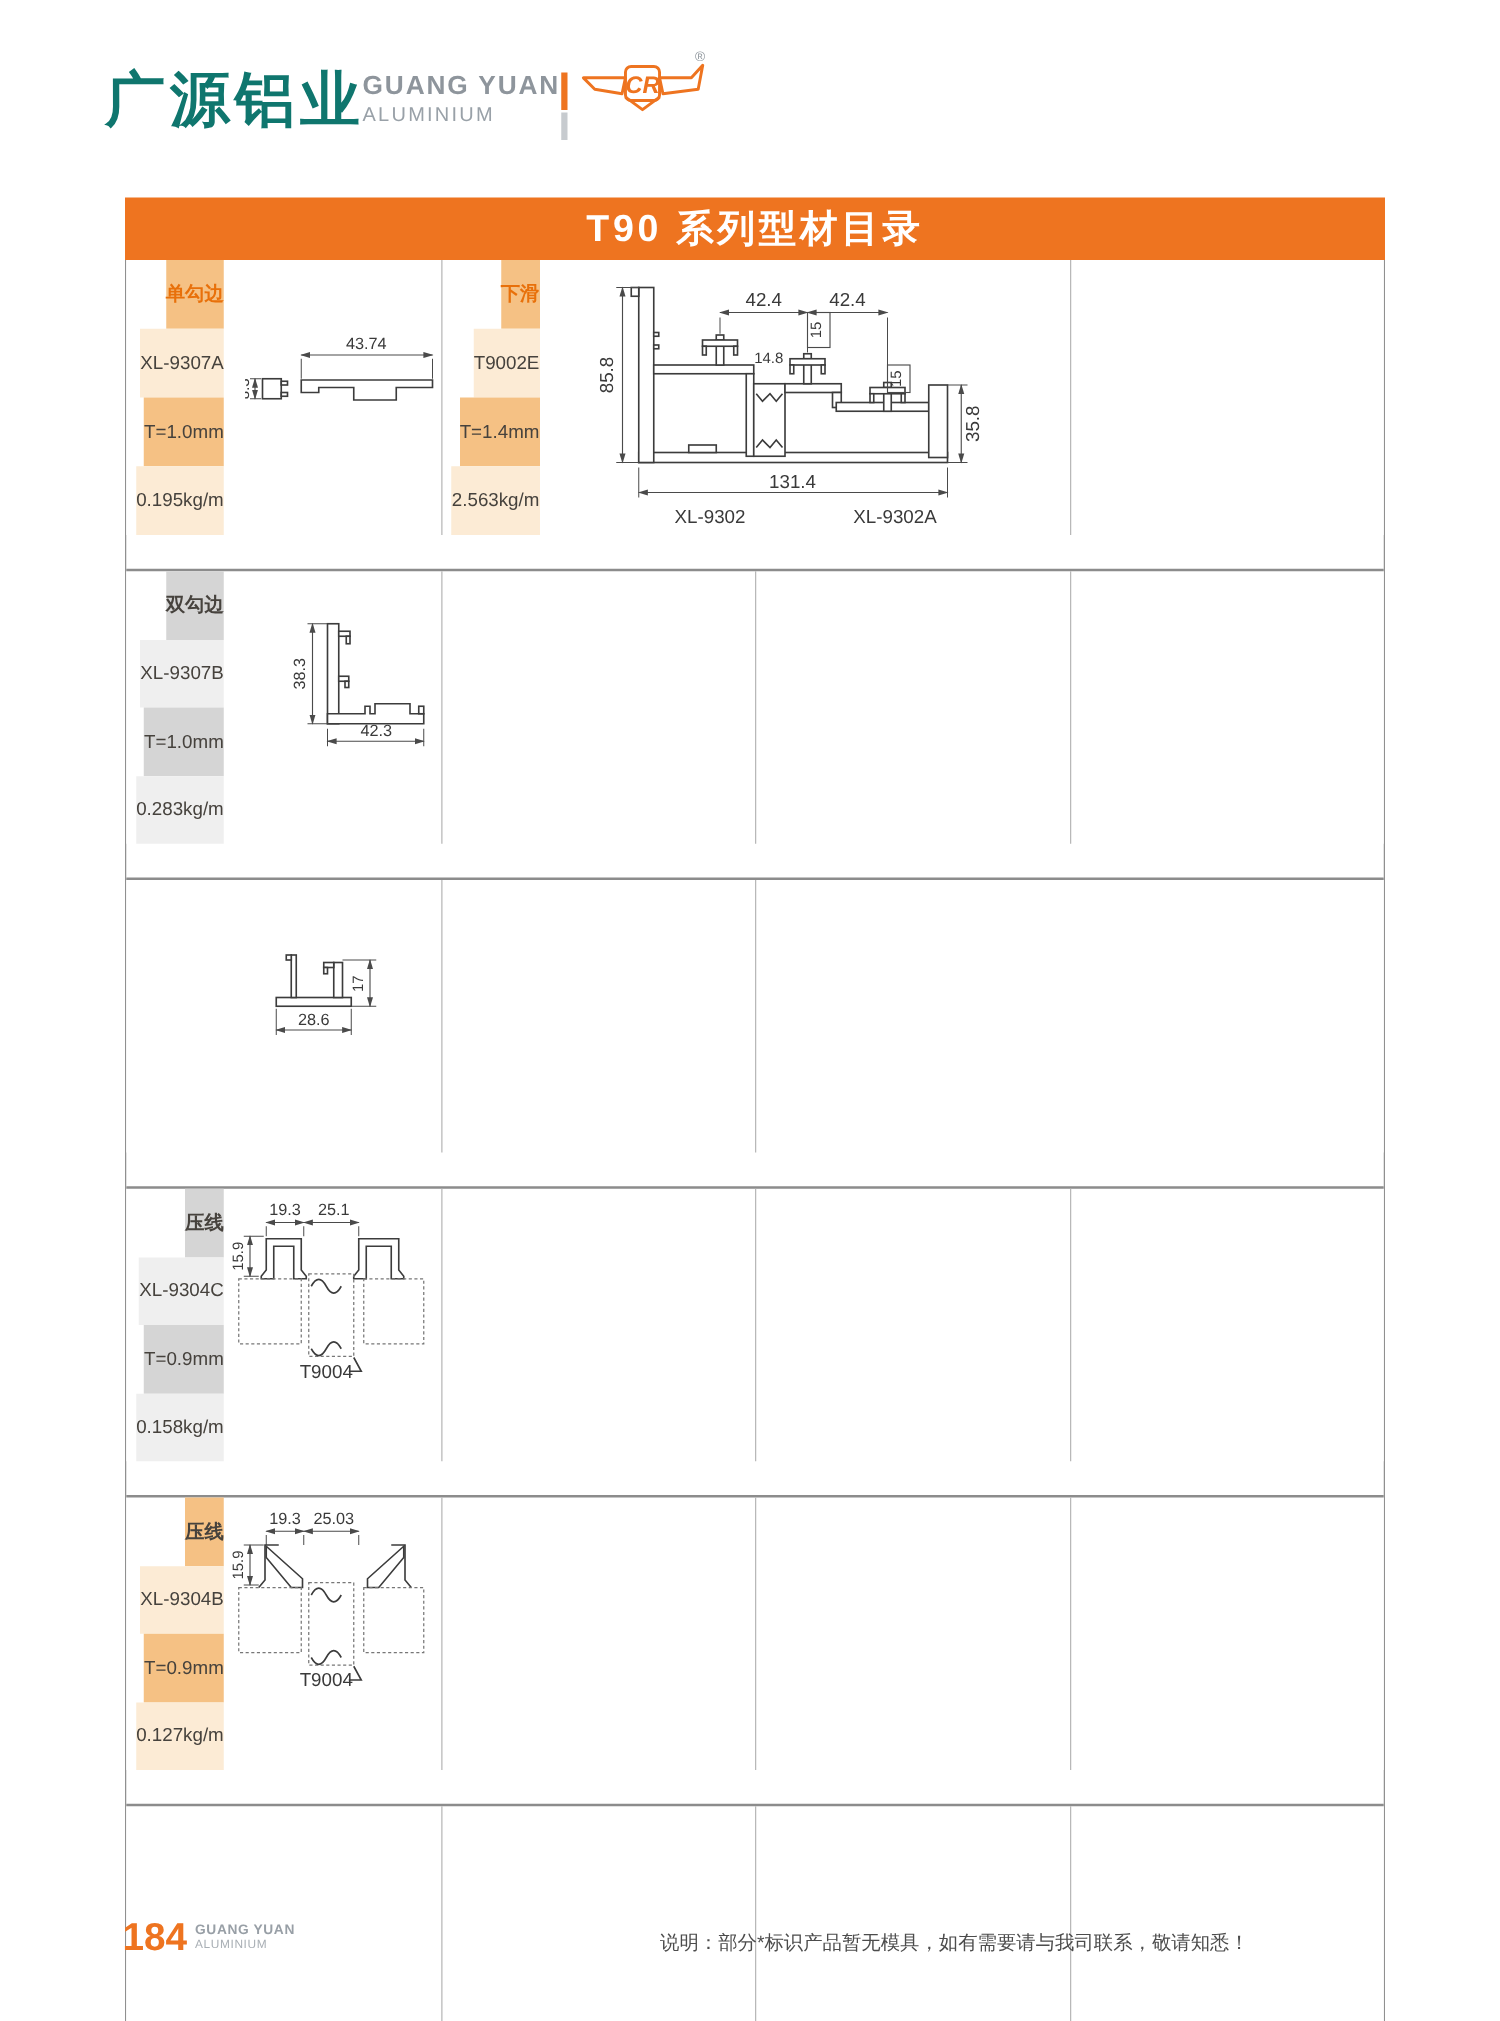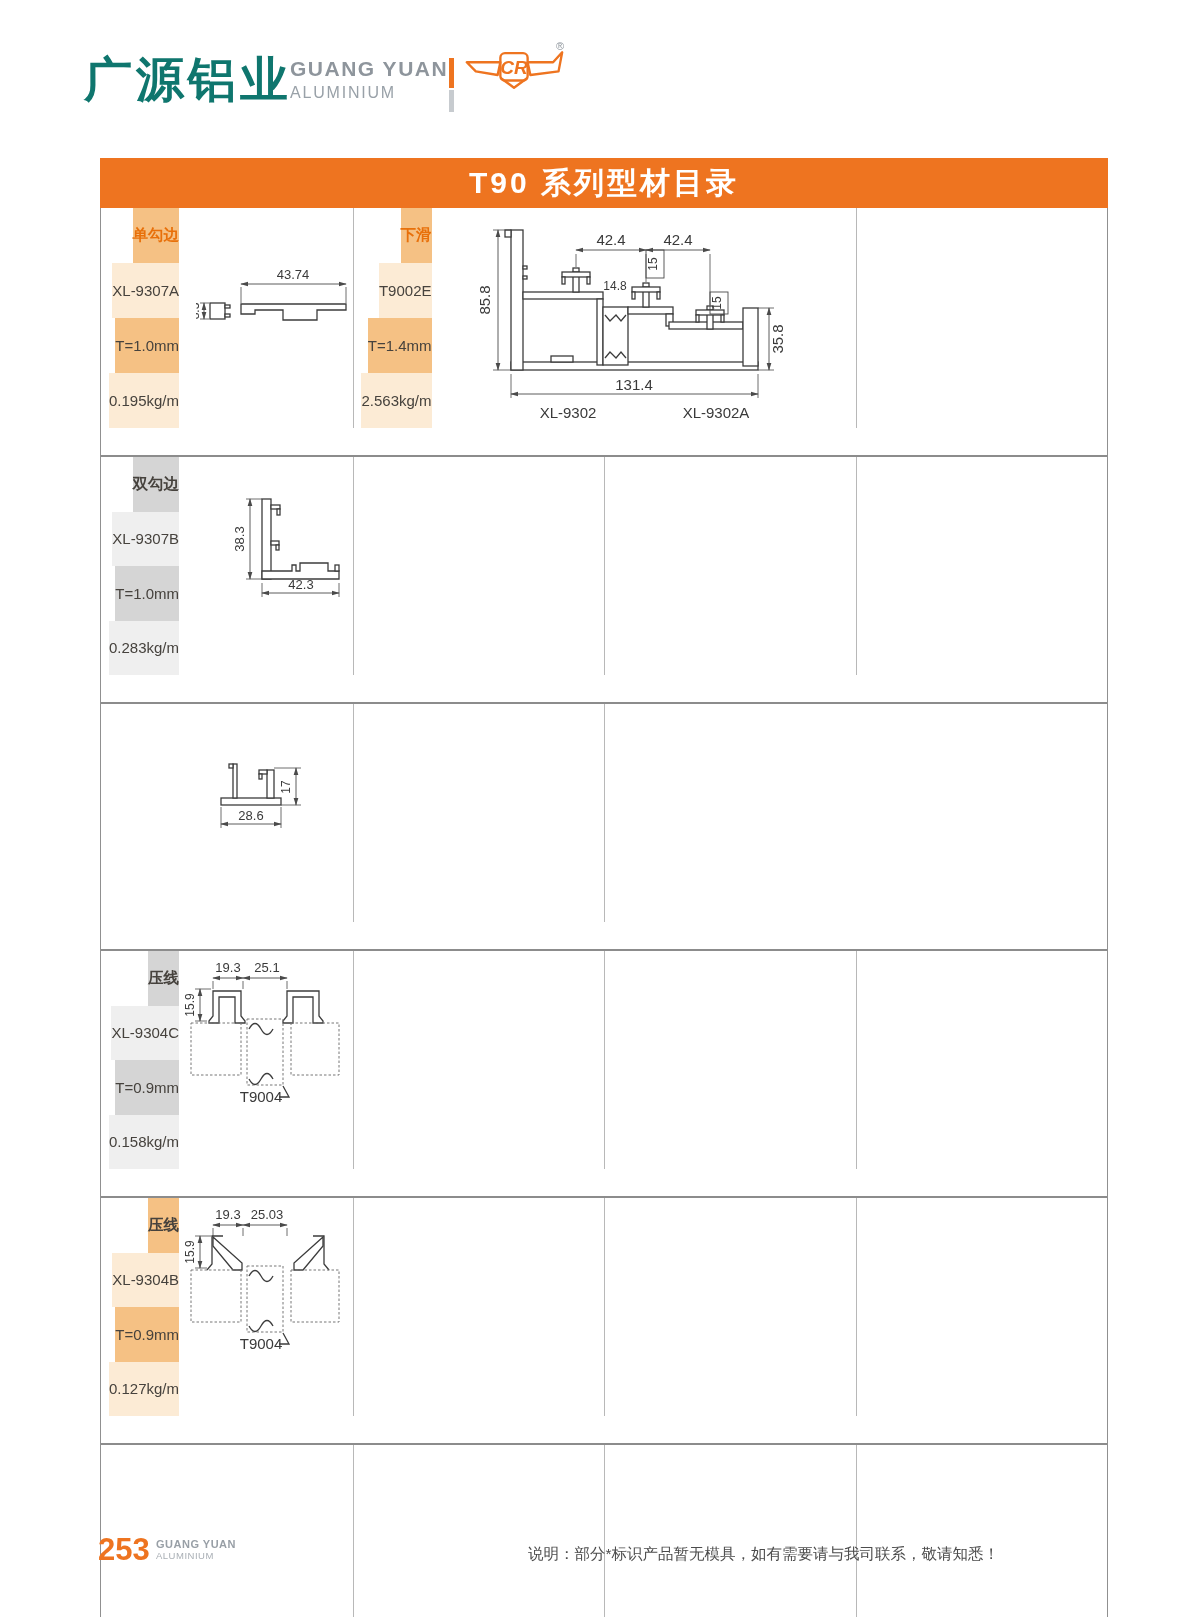--- a/index.html
+++ b/index.html
@@ -438,20 +438,20 @@
               <div class="stripe"></div>
               <div class="stripe"></div>
               <div class="stripe"></div>
             </div>
         </div>
       </div>
 
     </div>
   </div>
 
-  <div class="pagenum">253</div>
+  <div class="pagenum">184</div>
   <div class="brand">
     <div class="b1">GUANG YUAN</div>
     <div class="b2">ALUMINIUM</div>
   </div>
   <div class="note">说明：部分*标识产品暂无模具，如有需要请与我司联系，敬请知悉！</div>
 
 </div>
 
 </body></html>

